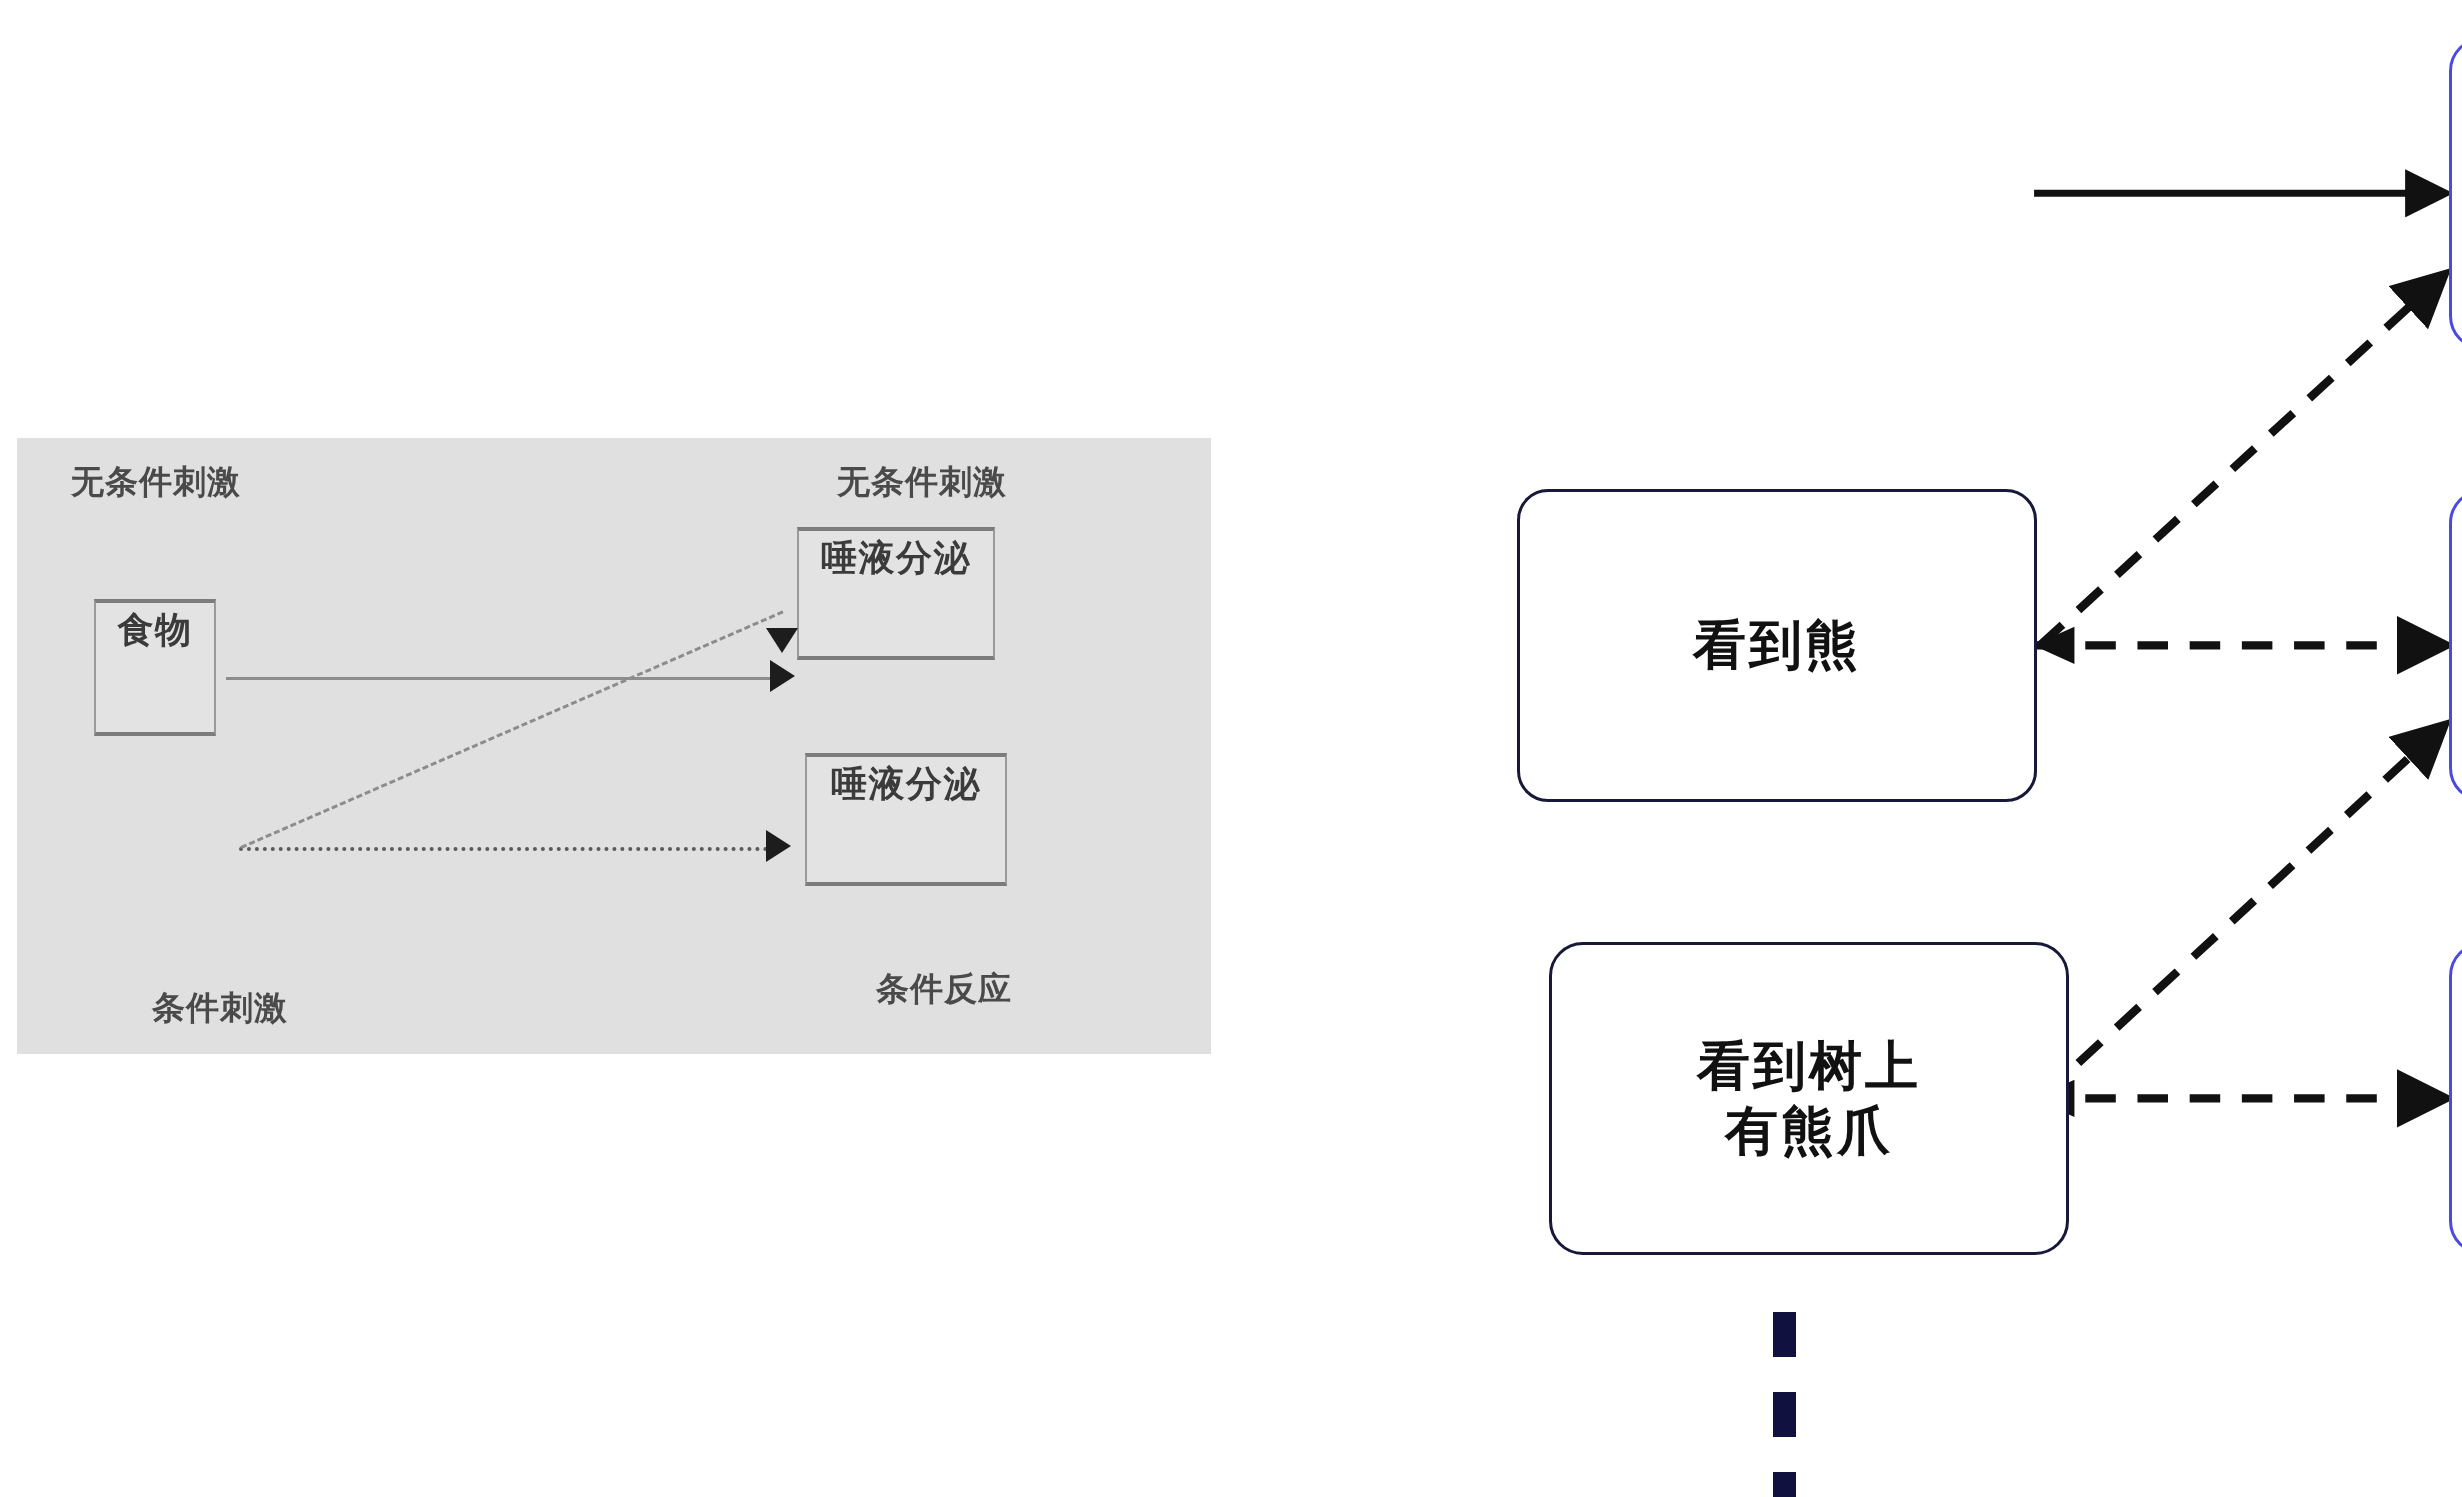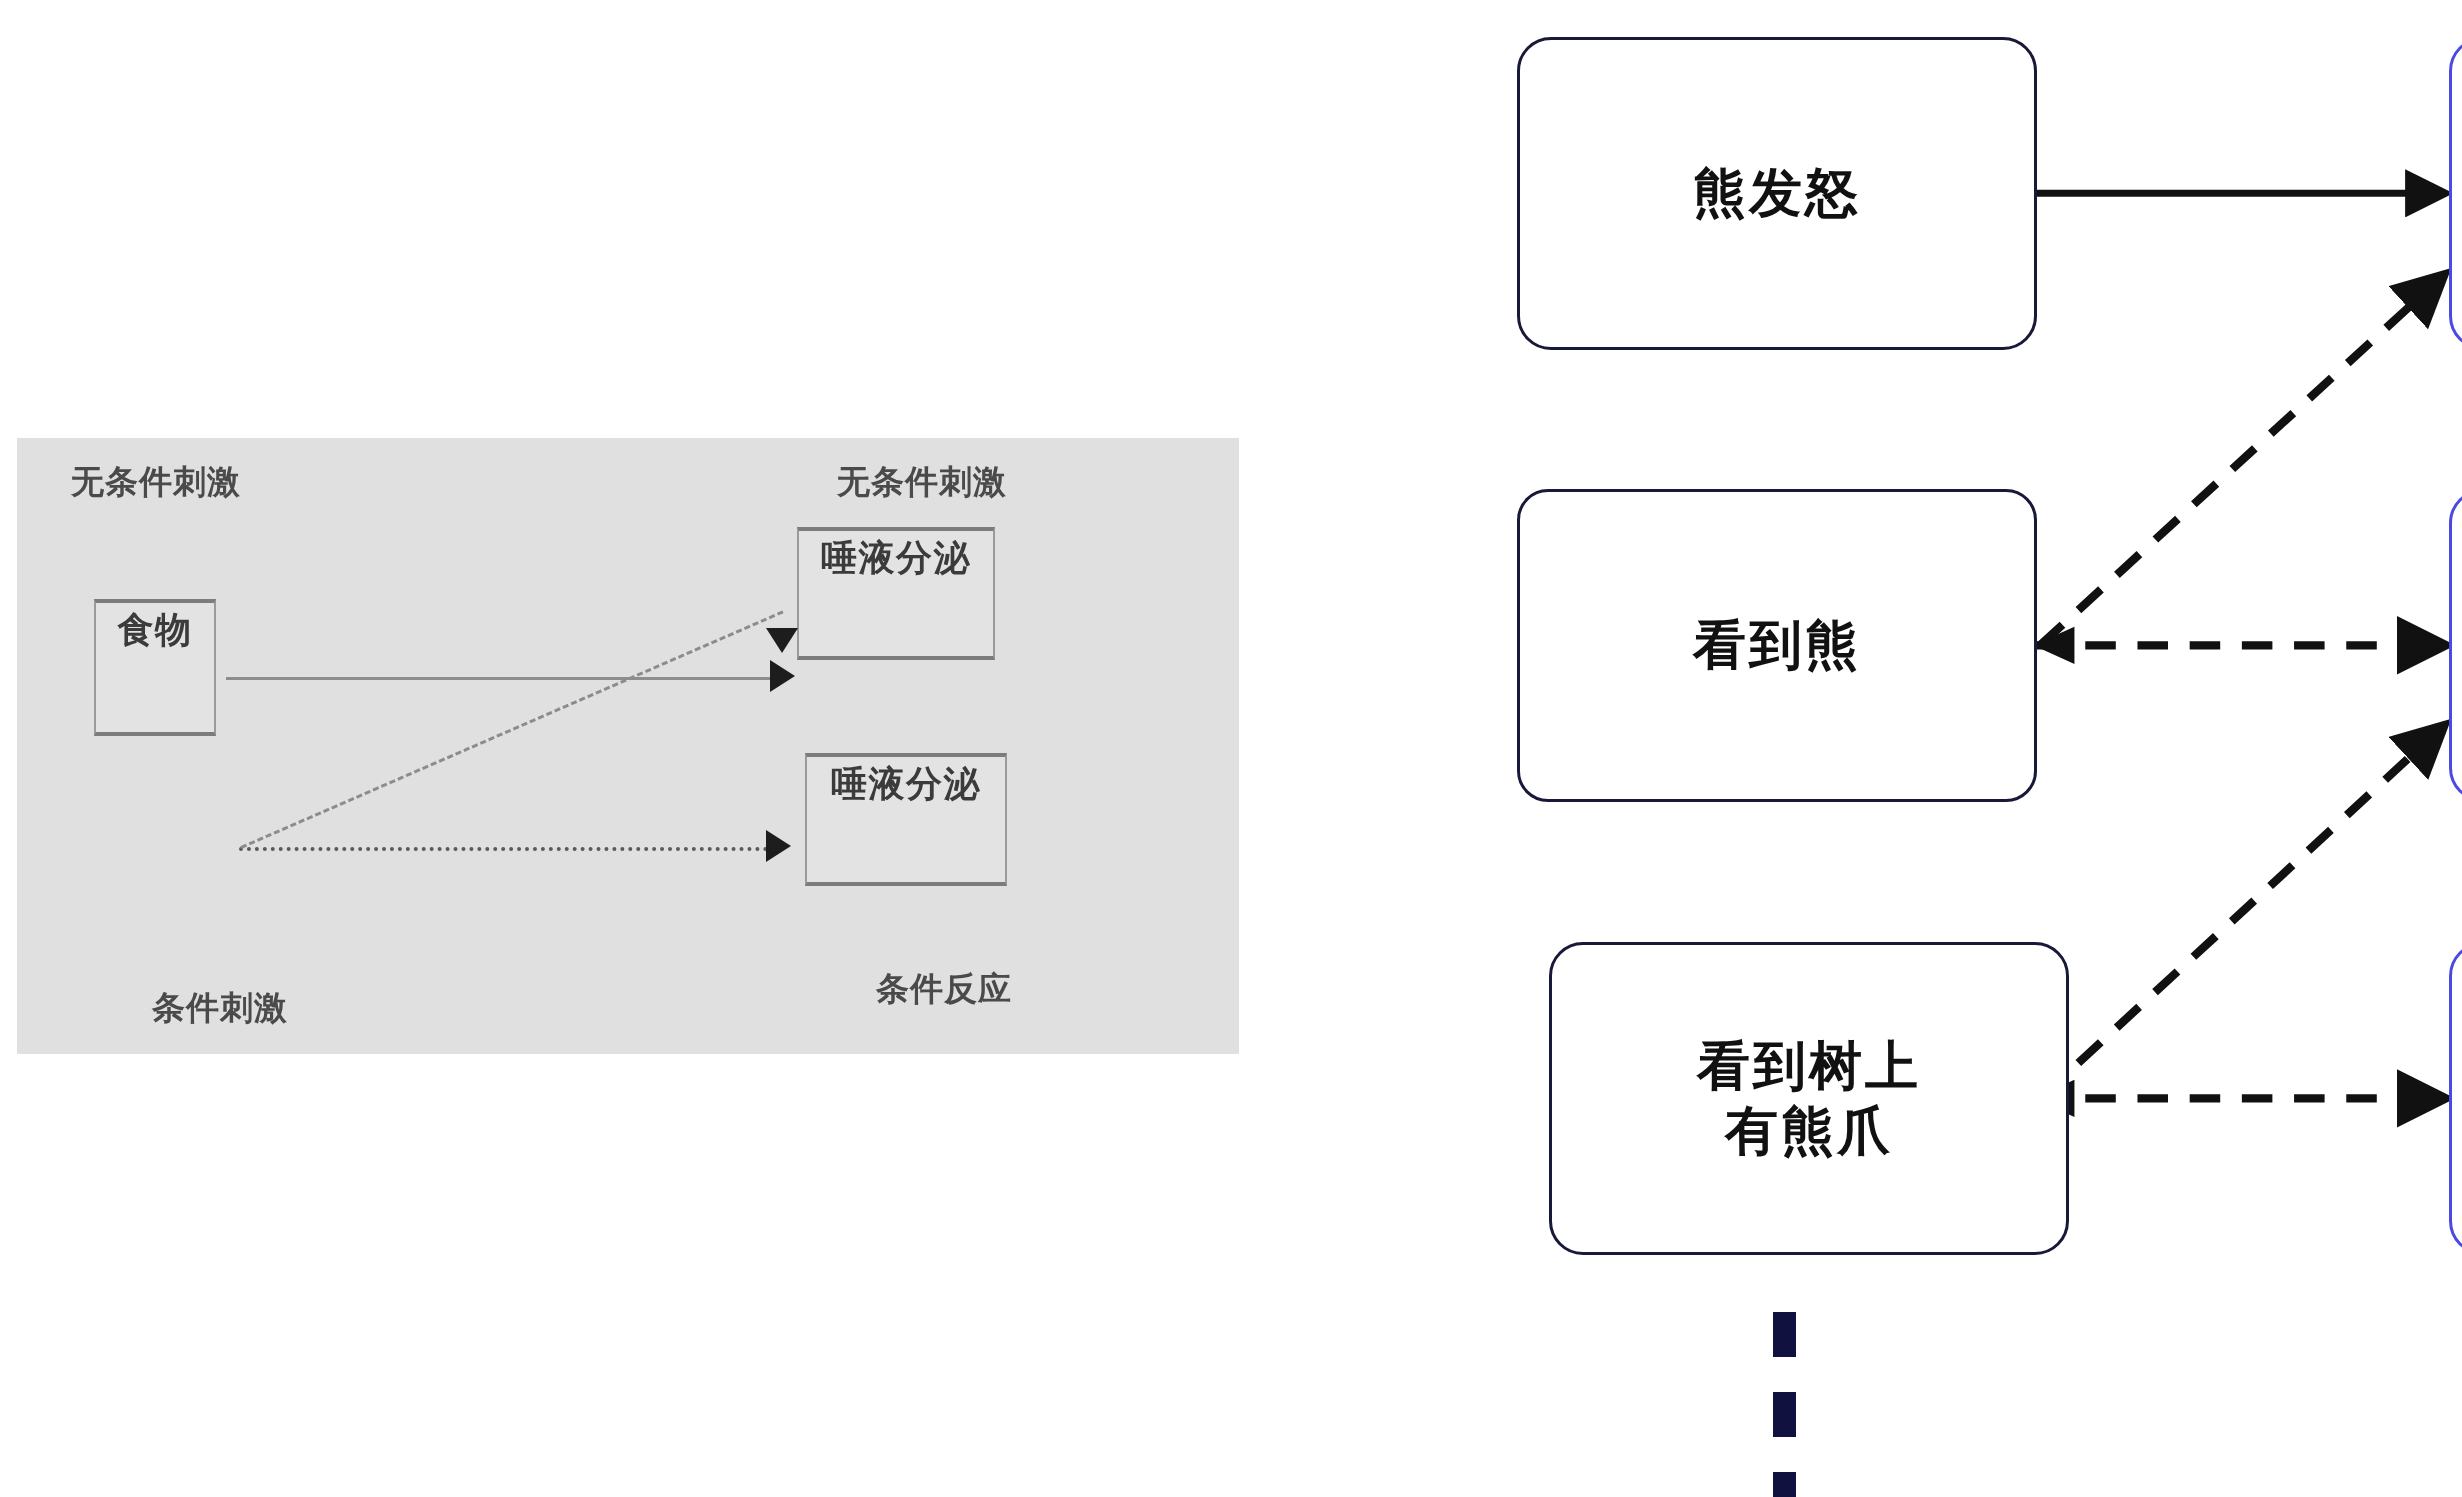--- a/index.html
+++ b/index.html
@@ -3,21 +3,20 @@
 <meta charset="utf-8">
 <style>
   html,body{margin:0;padding:0;background:#ffffff;}
   body{width:3306px;height:1498px;position:relative;overflow:hidden;
        font-family:"Liberation Sans","DejaVu Sans",sans-serif;}
 
   
   #pavlov-panel{
     position:absolute;left:17px;top:438px;width:1194px;height:616px;
     background:#e0e0e0;
-    padding-left:28px;
   }
   .pv-label{
     position:absolute;color:#4a4a4a;font-size:33px;font-weight:700;
     letter-spacing:1px;white-space:nowrap;line-height:1;
   }
   .pv-box{
     position:absolute;background:#e3e3e3;border:2px solid #9a9a9a;
     border-top:4.4px solid #7c7c7c;border-bottom:4.4px solid #7c7c7c;
     box-sizing:border-box;
   }
@@ -135,23 +134,20 @@
                C3190 1825 3560 2095 3150 2240
                L3150 2060
                L2870 2305
                L3150 2550
                L3150 2380
                C3720 2200 3760 1800 3705 1440
                C3690 1230 3470 1180 3190 1180 Z" fill="url(#loopgrad)"></path>
     </g>
   </svg>
 
-  <div class="rl-box dark" style="left:64px;top:37px;width:520px;height:313px;">
-    <span class="rl-cn">熊发怒</span>
-  </div>
 
   <div class="rl-box dark" style="left:64px;top:489px;width:520px;height:313px;border-radius:31px;">
     <span class="rl-cn">看到熊</span>
   </div>
 
   <div class="rl-box dark" style="left:64px;top:942px;width:520px;height:313px;margin-left:32px;">
     <span class="rl-cn">看到树上
 有熊爪</span>
   </div>
 

